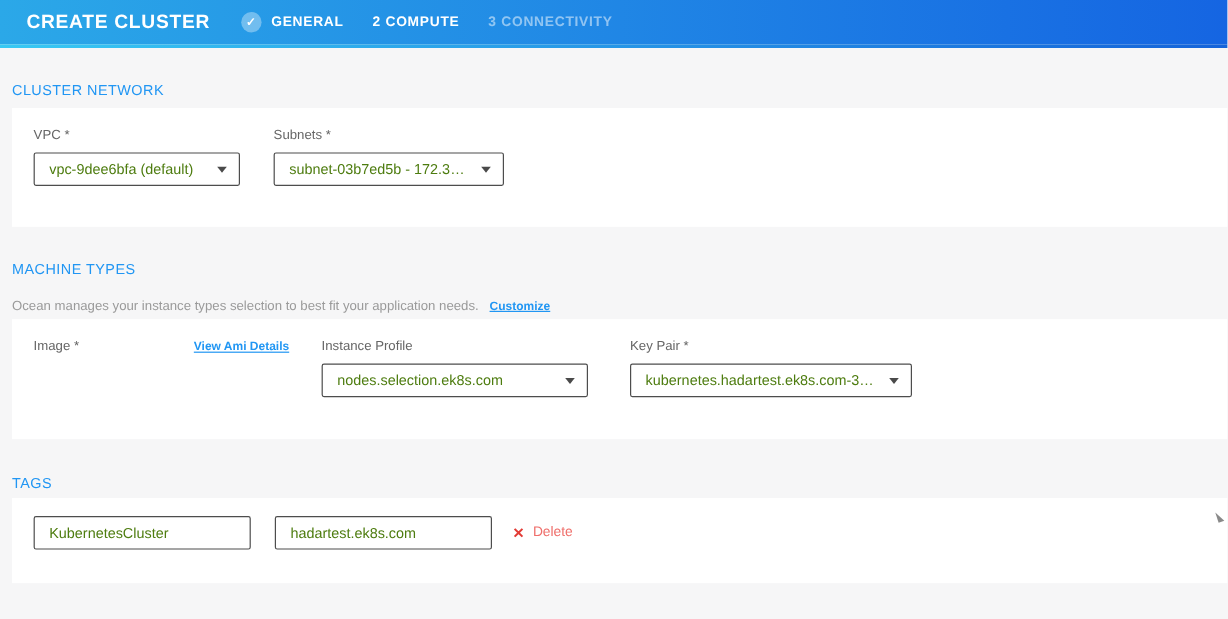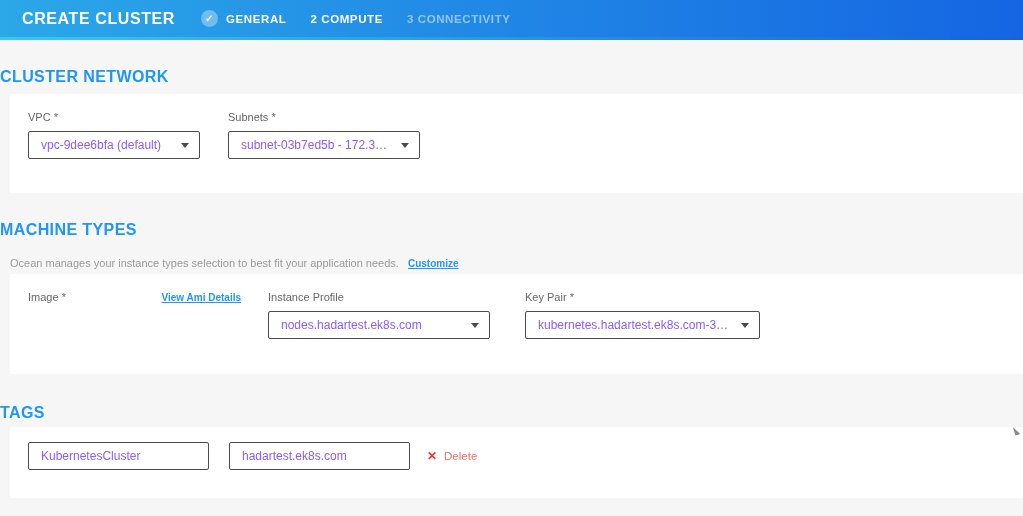--- a/index.html
+++ b/index.html
@@ -35,22 +35,22 @@
     font-size: 10px; margin-right: 8px; font-weight: bold;
   }
   .step.disabled { color: rgba(255,255,255,.5); }
   .accent-strip {
     height: 3px;
     background: linear-gradient(90deg, #38c9f3 0%, #1563d9 100%);
   }
 
   
   .section-title {
-    color: #2196f3; font-size: 16px; font-weight: bold;
-    letter-spacing: .4px; 
+    color: #2196f3; font-size: 12px; font-weight: normal;
+    letter-spacing: .4px; margin-left: 10px;
   }
   .t-network { margin-top: 28px; }
   .t-machine { margin-top: 28px; }
   .t-specs   { margin-top: 17px; }
   .t-tags    { margin-top: 30px; }
 
   .card {
     background: #ffffff;
     margin-left: 10px;
     display: flex;
@@ -68,21 +68,21 @@
     margin-bottom: 0;
   }
   .label-row label { margin-bottom: 8px; }
 
   .select, .textinput {
     height: 28px;
     border: 1px solid #4d4d4d;
     border-radius: 2px;
     background: #ffffff;
     font-size: 12px;
-    color: #8b5cf6;
+    color: #4d7c0f;
     font-family: "Liberation Sans", sans-serif;
   }
   .select {
     display: flex; align-items: center; justify-content: space-between;
     padding: 0 10px 0 12px; cursor: pointer; width: 100%;
   }
   .select .sel-text {
     overflow: hidden; white-space: nowrap; text-overflow: ellipsis;
   }
   .caret {
@@ -183,21 +183,21 @@
       <div class="label-row">
         <label>Image *</label>
         <span class="link">View Ami Details</span>
       </div>
     </div>
 
 
     <div class="field f-profile">
       <label>Instance Profile</label>
       <div class="select">
-        <span class="sel-text">nodes.hadartest.ek8s.com</span>
+        <span class="sel-text">nodes.selection.ek8s.com</span>
         <i class="caret"></i>
       </div>
     </div>
 
     <div class="field f-keypair">
       <label>Key Pair *</label>
       <div class="select">
         <span class="sel-text">kubernetes.hadartest.ek8s.com-39:84:a5:99:b...</span>
         <i class="caret"></i>
       </div>

